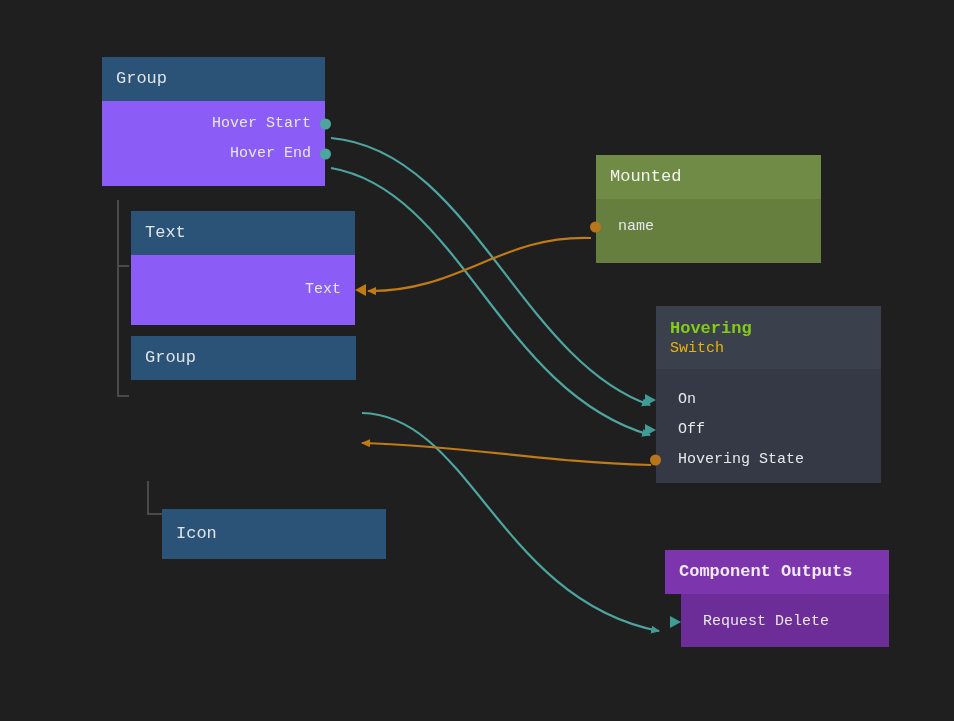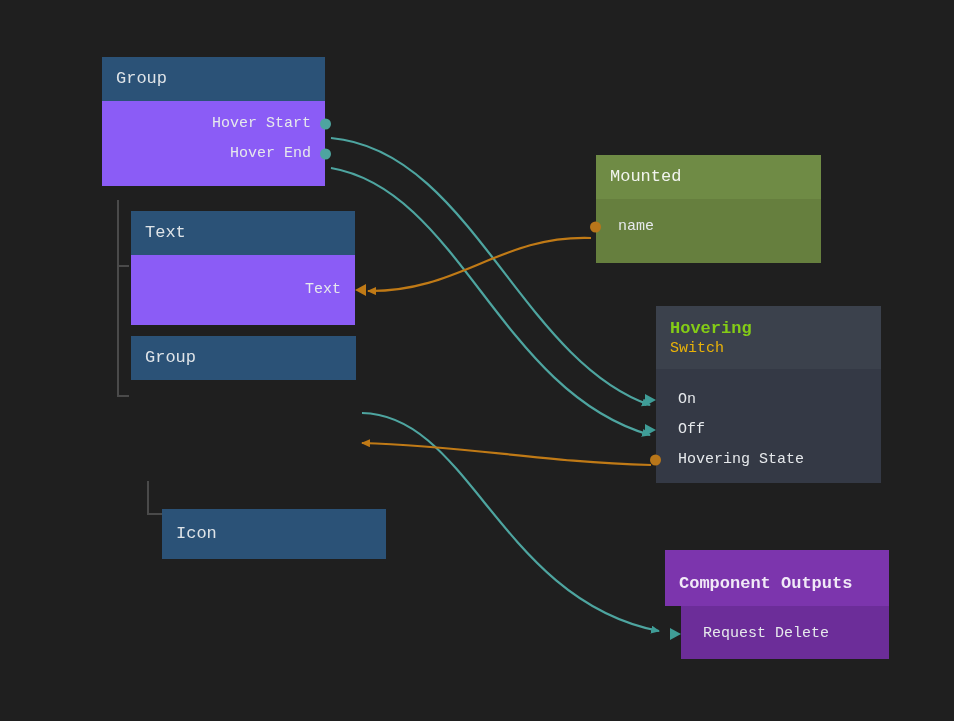--- a/index.html
+++ b/index.html
@@ -88,21 +88,20 @@
     margin-top: 1px;
   }
 
   
   .node.purple .node-header { background: #7c35ad; }
   .node.purple .node-body   { background: #6c2d99; margin-left: 16px; }
   .node.purple .node-header .title {
     font-size: 17px;
     font-weight: bold;
     color: #f1e9f7;
-    margin-top: 12px;
   }
 
   
   .port-row {
     position: relative;
     display: flex;
     align-items: center;
     height: 30px;
     font-size: 15px;
     color: #e6e9ec;

